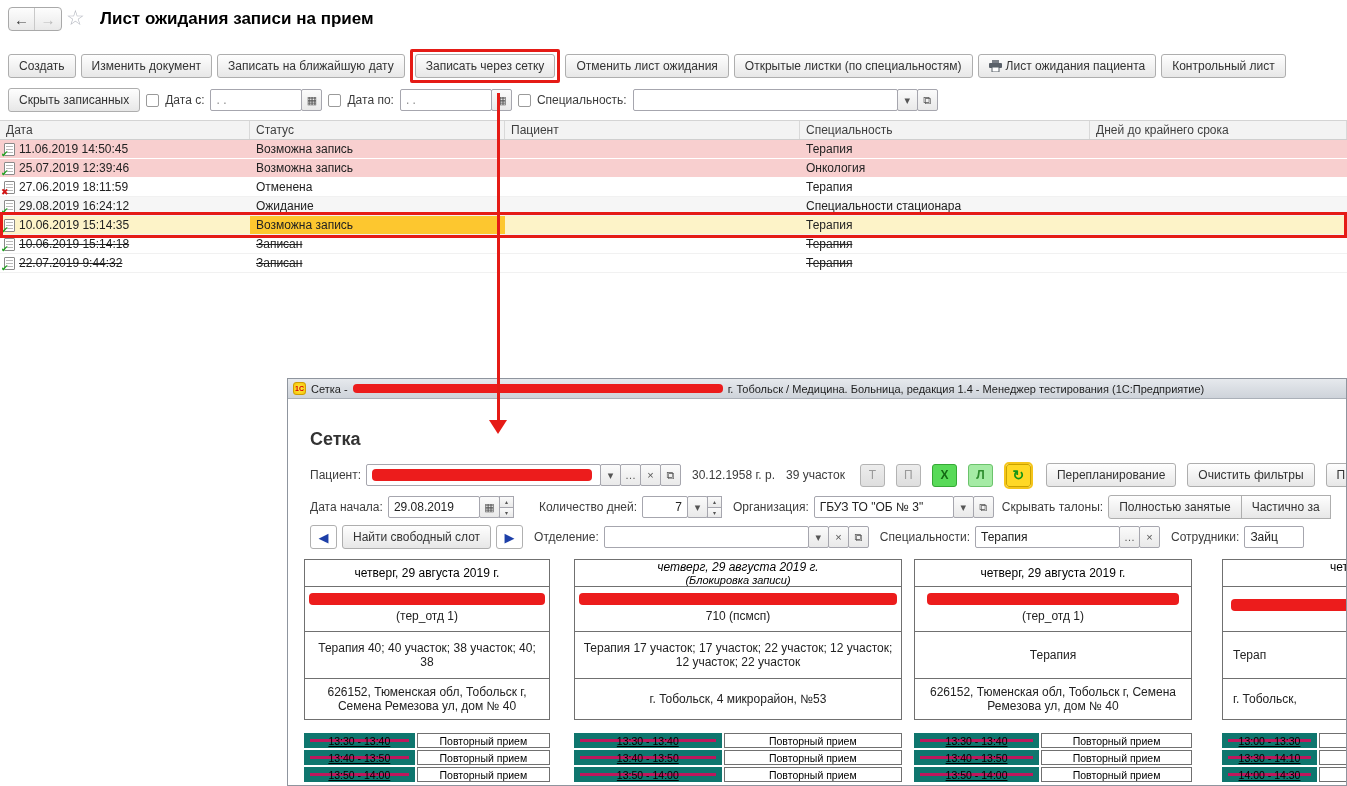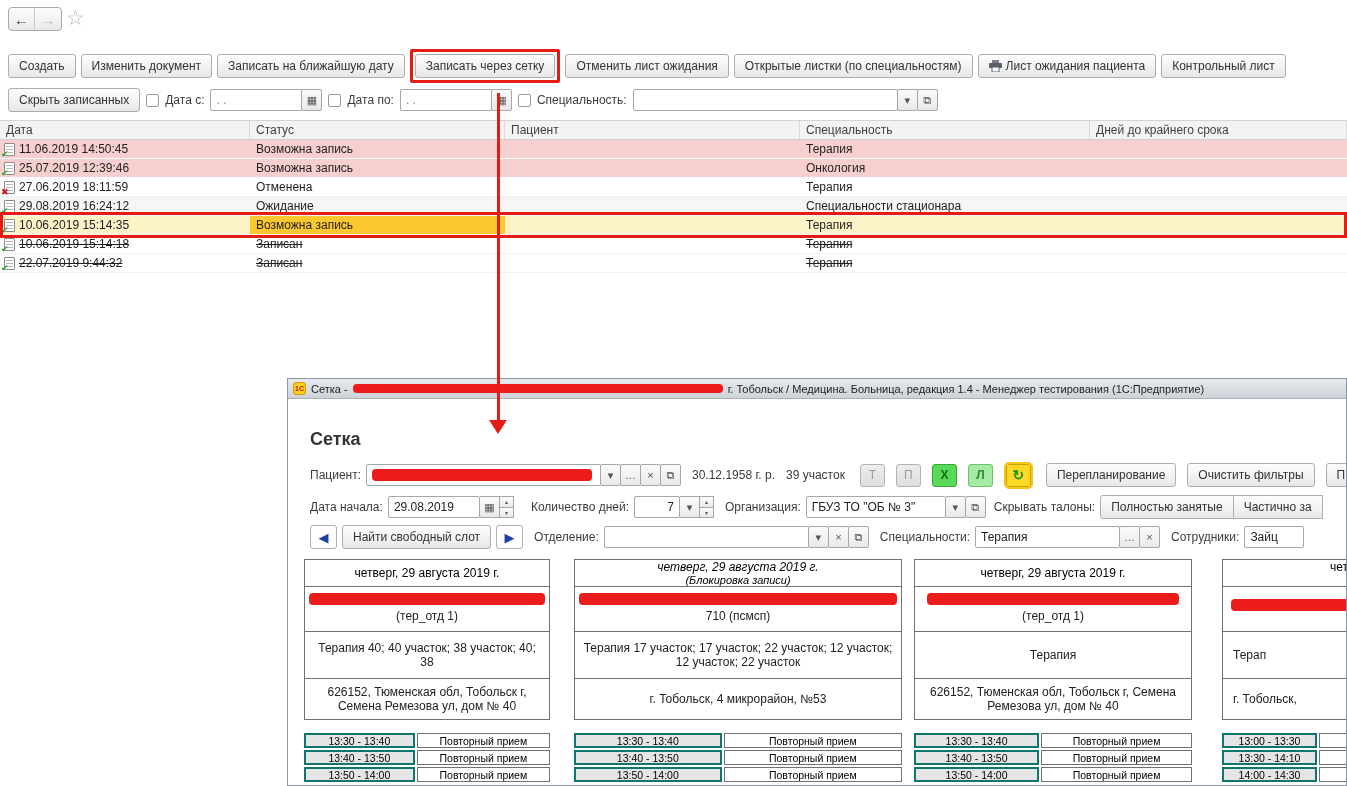--- a/index.html
+++ b/index.html
@@ -84,38 +84,39 @@
   .gc-date { height:28px; display:flex; flex-direction:column; align-items:center; justify-content:center; font-size:12px; color:#000; }
   .gc-date .note { font-size:11px; }
   .gc-date.blocked { font-style:italic; }
   .gc-name { height:46px; padding-top:6px; }
   .gc-name .redbar { margin:0 4px; }
   .gc-name .dept { margin-top:4px; font-size:12px; }
   .gc-spec { height:48px; display:flex; align-items:center; justify-content:center; padding:0 5px; font-size:12px; }
   .gc-addr { height:42px; display:flex; align-items:center; justify-content:center; padding:0 6px; font-size:12px; }
   .gc-gap { height:11px; }
   .slot { display:flex; height:15px; margin-top:2px; font-size:10.5px; }
-  .s-time { width:45%; background:#e5e5e5; border:2px solid #0f766e; display:flex; align-items:center; justify-content:center; color:#000; }
+  .s-time { width:45%; background:#be185d; border:6px solid #0f766e; display:flex; align-items:center; justify-content:center; color:#000;text-decoration:underline; }
   .s-type { flex:1; background:#fff; border:1px solid #707070; margin-left:2px; display:flex; align-items:center; justify-content:center; color:#000; }
   .col4 .gc-date, .col4 .gc-spec, .col4 .gc-addr { justify-content:flex-start; text-align:left; padding-left:10px; }
 </style>
 </head>
 <body>
 
 <div id="root">
 
   <div class="nav-group">
     <div class="nav-btn back">
         <span>←</span>
       </div>
     <div class="nav-btn fwd">
         <span>→</span>
       </div>
   </div>
   <div class="star">☆</div>
+  <div class="page-title">Лист ожидания записи на прием</div>
 
   <div class="toolbar">
     <div class="btn">Создать</div>
     <div class="btn">Изменить документ</div>
     <div class="btn">Записать на ближайшую дату</div>
     <span class="red-frame">
       <span class="btn">Записать через сетку</span>
     </span>
     <div class="btn">Отменить лист ожидания</div>
     <div class="btn">Открытые листки (по специальностям)</div>
@@ -296,21 +297,21 @@
         <span class="joined">
           <span class="field" style="width:92px">
               <span>29.08.2019</span>
             </span>
           <span class="mini">▦</span>
           <span class="spin">
               <span>▴</span>
               <span>▾</span>
             </span>
         </span>
-        <span class="wlbl" style="margin-left:12px">Количество дней:</span>
+        <span class="wlbl" style="margin-left:20px">Количество дней:</span>
         <span class="joined">
           <span class="field" style="width:46px; justify-content:flex-end">
               <span>7</span>
             </span>
           <span class="mini">▾</span>
           <span class="spin">
               <span>▴</span>
               <span>▾</span>
             </span>
         </span>

